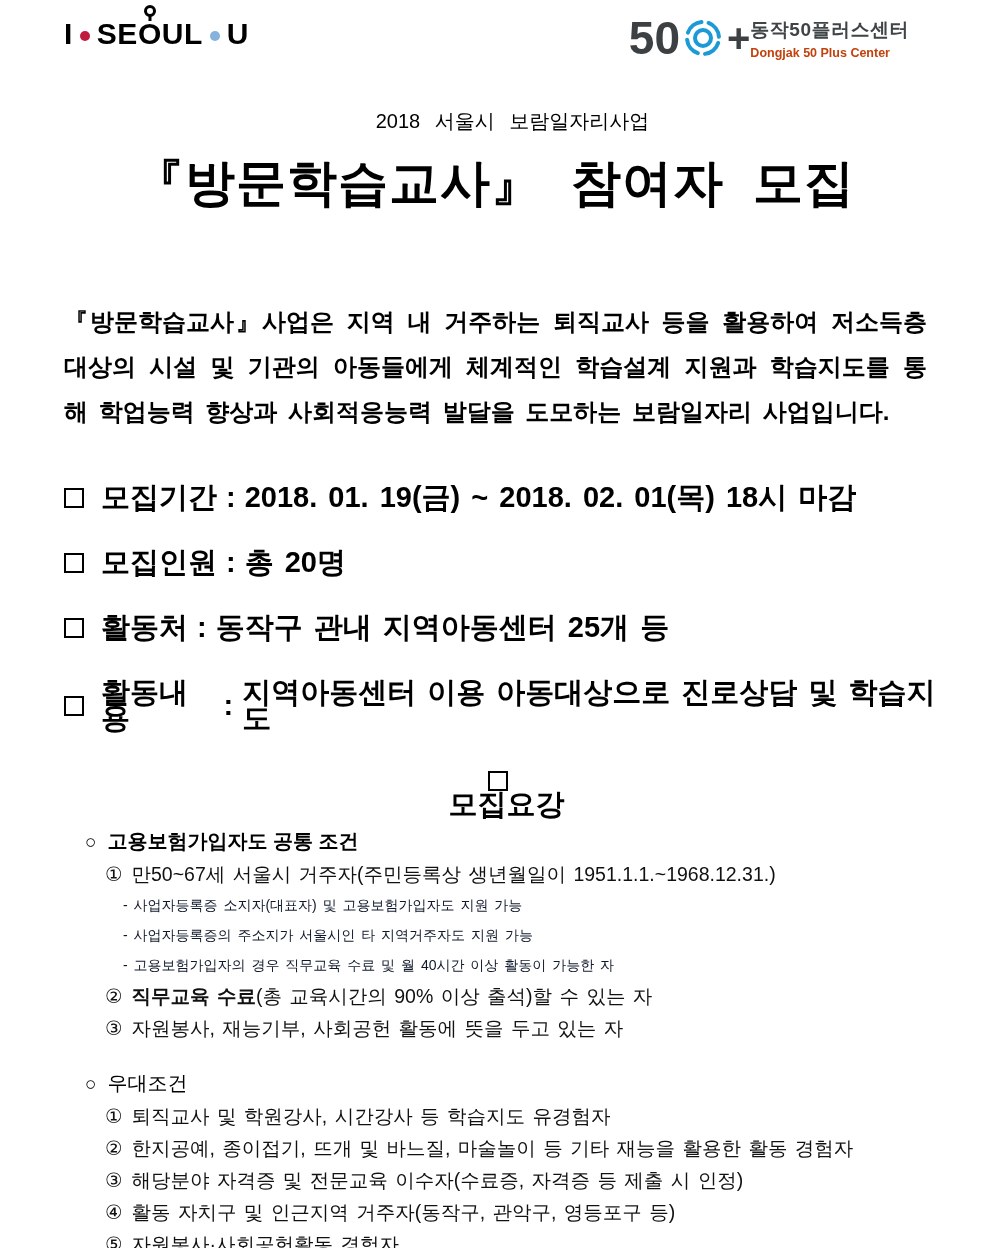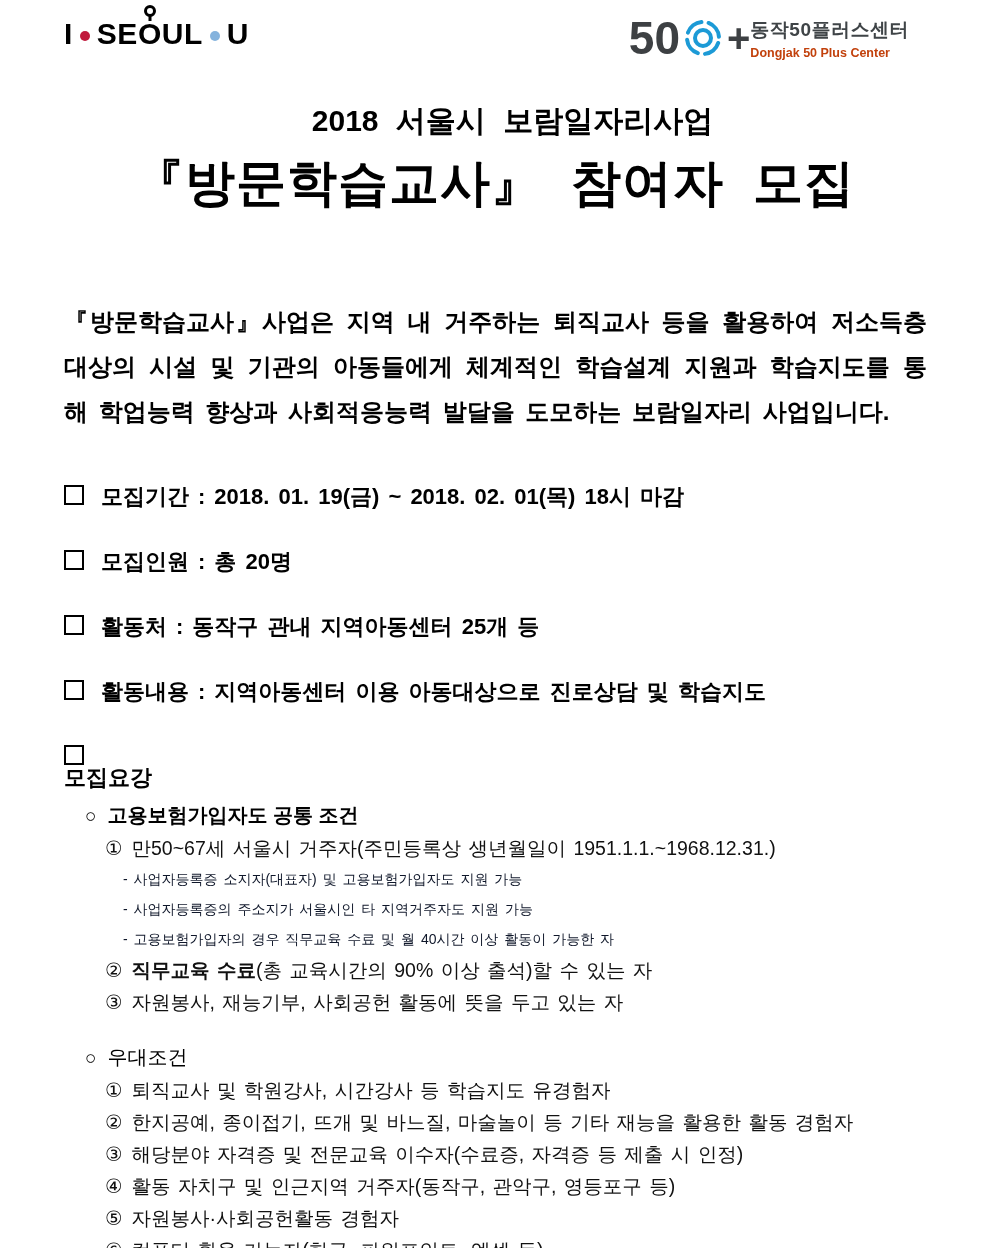--- a/index.html
+++ b/index.html
@@ -23,27 +23,27 @@
   .fifty{display:flex;align-items:flex-end;gap:0;}
   .fifty-mark{display:flex;align-items:center;}
   .fifty-num{font-size:46px;font-weight:bold;color:#3d4043;line-height:44px;}
   .fifty-plus{font-size:40px;font-weight:bold;color:#3d4043;line-height:40px;margin-left:1px;}
   .target-svg{margin:0 1px;display:block;}
   .center-names{padding-top:4px;}
   .center-ko{display:block;font-size:19px;font-weight:bold;color:#3f4447;letter-spacing:.5px;}
   .center-en{display:block;font-size:12.5px;font-weight:bold;color:#c2410c;margin-top:3px;}
   
   .title-block{text-align:center;margin-top:44px;}
-  .title1{font-size:30px;font-weight:bold;word-spacing:9px;line-height:34px;padding-left:36px;}
+  .title1{font-size:20px;font-weight:normal;word-spacing:9px;line-height:34px;padding-left:36px;}
   .title2{font-size:50px;font-weight:bold;word-spacing:14px;line-height:56px;margin-top:17px;letter-spacing:1px;}
   
   .intro{margin:88px 62px 0 64px;font-size:24px;font-weight:bold;line-height:45px;text-align:justify;word-spacing:4px;}
   
   .main-list{margin:50px 40px 0 64px;}
-  .main-row{display:flex;font-size:22px;font-weight:bold;line-height:26px;margin-bottom:39px;word-spacing:3px;}
+  .main-row{display:flex;align-items:center;font-size:29px;font-weight:bold;line-height:26px;margin-bottom:39px;word-spacing:3px;}
   .main-row:last-child{margin-bottom:0;flex-direction:column;}
   .checkbox{width:16px;height:16px;border:2px solid #000;margin-right:17px;margin-top:1px;flex:0 0 auto;}
   .row-colon{margin:0 9px;}
   
   .req{margin:12px 40px 0 85px;}
   .group-title{font-size:20px;line-height:25px;}
   .group-title .marker{margin-right:11px;font-size:19px;font-weight:normal;}
   .gt-bold{font-weight:bold;}
   .req-item{margin:9px 0 0 20px;font-size:19.5px;line-height:23px;word-spacing:2px;color:#111;}
   .req-item .cnum{margin-right:9px;}

